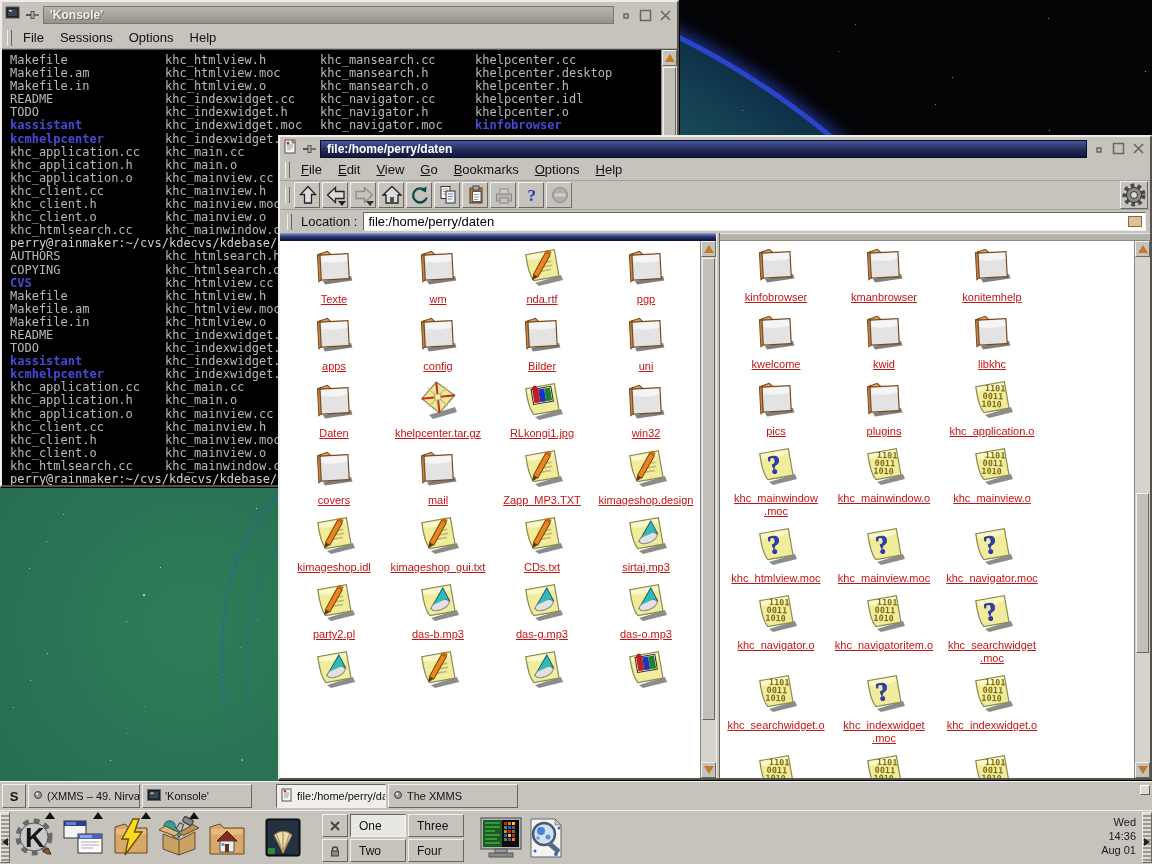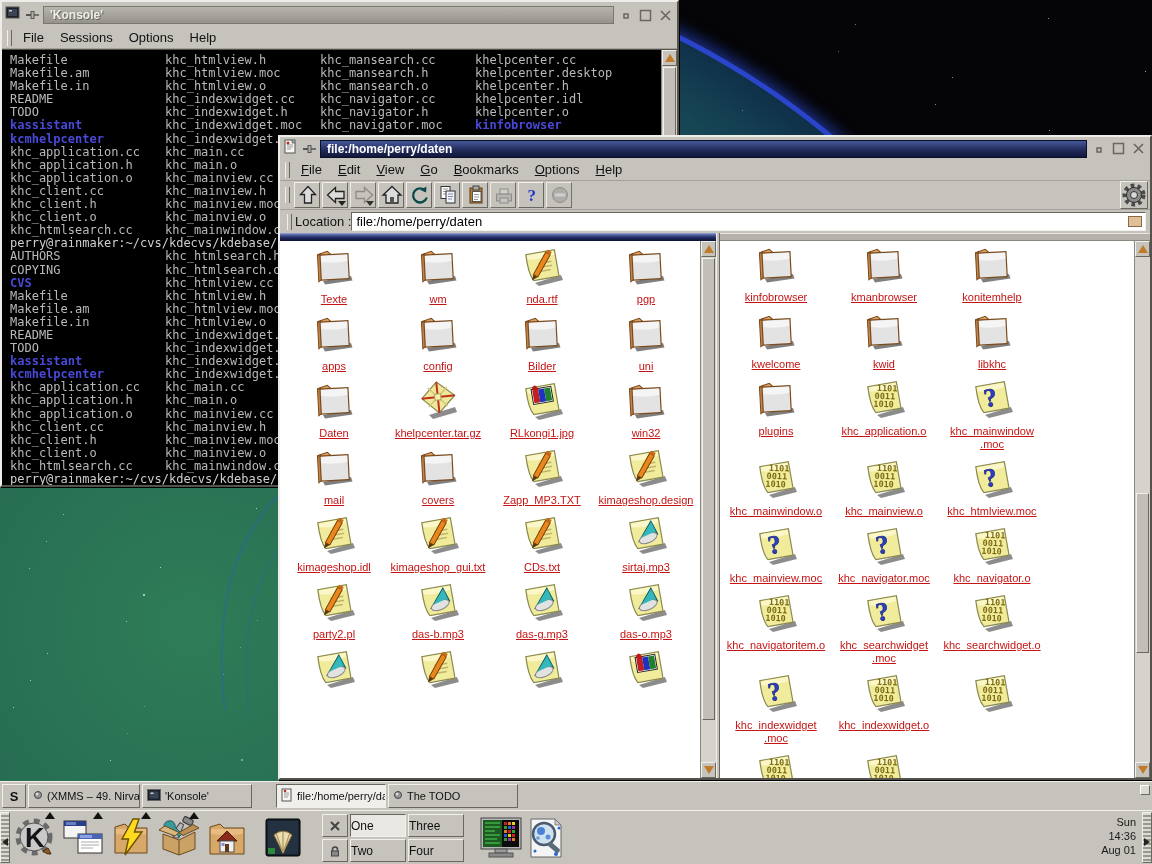--- a/index.html
+++ b/index.html
@@ -45,21 +45,21 @@
 .sb-thumb{position:absolute;left:1px;right:1px;background:#c2bfb9;border:1px solid;border-color:#f2f0ec #6a675f #6a675f #f2f0ec;cursor:pointer}
 
 
 #kfm{left:278px;top:135px;width:874px;height:645px;z-index:20;display:flex;flex-direction:column}
 #kfm .titlebar{height:22px}
 .toolbar{display:flex;align-items:center;height:29px;padding:1px 2px;border-bottom:1px solid #a5a29c}
 .tbtn{width:26px;height:26px;margin:0 1px;background:#c6c3bd;border:1px solid;border-color:#f2f0ec #6a675f #6a675f #f2f0ec;display:flex;align-items:center;justify-content:center;position:relative;cursor:pointer}
 .tbtn.disabled{opacity:.9}
 .tb-spacer{flex:1}
 .gearbtn{width:28px;height:28px;background:#c6c3bd;border:1px solid;border-color:#f2f0ec #6a675f #6a675f #f2f0ec;display:flex;align-items:center;justify-content:center;cursor:pointer}
-.locbar{display:flex;align-items:center;height:23px;padding:1px 4px;}
+.locbar{display:flex;align-items:center;height:23px;padding:1px 4px;gap:6px}
 .loc-label{font-size:13px;color:#111;white-space:nowrap}
 .loc-input{flex:1;height:19px;background:#fff;border:1px solid;border-color:#6a675f #f2f0ec #f2f0ec #6a675f;font-size:13px;font-family:"Liberation Sans",sans-serif;padding:0 22px 0 4px;color:#000}
 .loc-clear{position:absolute;right:8px;width:14px;height:11px;background:#e0c09a;border:1px solid #8a6a40}
 #kfm-content{position:relative;flex:1;overflow:hidden}
 .pane{position:absolute;top:0;bottom:0;background:#fff;overflow:hidden}
 .view-strip{position:absolute;left:0;right:0;top:0;height:8px}
 .strip-active{background:linear-gradient(180deg,#6a7ab8 0%,#25306a 45%,#0a1030 100%);border-top:1px solid #8a9ad0}
 .strip-inactive{background:#b5b2ac;border-top:1px solid #e8e6e2;border-bottom:1px solid #8a8780}
 .icons-area{position:absolute;left:0;top:8px;right:16px;bottom:0;overflow:hidden;display:flex;flex-wrap:wrap;align-content:flex-start;padding:2px 0 0 2px}
 .pane-sb{top:8px}
@@ -83,21 +83,21 @@
 .hs-arrow{position:absolute;top:50%;left:1px;width:0;height:0;border-top:4px solid transparent;border-bottom:4px solid transparent}
 .hs-arrow.l{border-right:6px solid #222}
 .hs-arrow.r{border-left:6px solid #222}
 #launchers{position:absolute;left:13px;top:4px;display:flex;gap:4px}
 .plauncher{position:relative;width:44px;height:46px;cursor:pointer}
 .plauncher.gap{margin-left:8px}
 .p-arrow{position:absolute;top:-3px;right:2px;width:0;height:0;border-left:5px solid transparent;border-right:5px solid transparent;border-bottom:7px solid #111}
 #pager{position:absolute;left:322px;top:3px;display:flex;gap:2px}
 .pg-col{display:flex;flex-direction:column;gap:2px}
 .pg-mini{width:26px;height:23px;background:#c6c3bd;border:1px solid;border-color:#f2f0ec #6a675f #6a675f #f2f0ec;display:flex;align-items:center;justify-content:center;cursor:pointer}
-.pg-desk{width:56px;height:23px;background:#c6c3bd;border:1px solid;border-color:#f2f0ec #6a675f #6a675f #f2f0ec;font-size:12px;color:#111;display:flex;align-items:center;justify-content:flex-start;cursor:pointer}
+.pg-desk{width:56px;height:23px;background:#c6c3bd;border:1px solid;border-color:#f2f0ec #6a675f #6a675f #f2f0ec;font-size:12px;color:#111;display:flex;align-items:center;justify-content:flex-start;padding-left:8px;cursor:pointer}
 .pg-desk.active{background:#e9e7e2;border-color:#6a675f #f2f0ec #f2f0ec #6a675f}
 #sysmon,#kmag{position:absolute;top:4px;cursor:pointer}
 #clock{position:absolute;right:16px;top:4px;text-align:right;font-size:11px;line-height:14px;color:#1a1a1a}
 </style>
 </head>
 <body>
 
 <div id="screen">
   <div id="desktop-bg">
     <div id="planet"></div>
@@ -599,33 +599,33 @@
             <div class="icell">
               <div><svg width="46" height="46">
                   <path d="M12 38 L40 33 L41.5 37.5 L14 41.5 Z" fill="rgba(0,0,0,0.5)"></path>
                   <g transform="rotate(-3 22 22)">
                     <path d="M7 11 L17 8 L21 12 L7 14 Z" fill="#e0a060" stroke="#7a4a1c"></path>
                     <path d="M7 12 L10 10 L10 36 L7 38 Z" fill="#c8854a" stroke="#7a4a1c"></path>
                     <rect x="9.5" y="11.5" width="28" height="25" fill="#e3e3e3" stroke="#7a4a1c" stroke-width="1.2"></rect>
                     <path d="M10.5 12.5 h26 v6 q-13 2.5 -26 0 z" fill="#f5f5f5"></path>
                   </g>
                 </svg></div>
+              <div class="ilabel">covers</div>
+            </div>
+            <div class="icell">
+              <div><svg width="46" height="46">
+                  <path d="M12 38 L40 33 L41.5 37.5 L14 41.5 Z" fill="rgba(0,0,0,0.5)"></path>
+                  <g transform="rotate(-3 22 22)">
+                    <path d="M7 11 L17 8 L21 12 L7 14 Z" fill="#e0a060" stroke="#7a4a1c"></path>
+                    <path d="M7 12 L10 10 L10 36 L7 38 Z" fill="#c8854a" stroke="#7a4a1c"></path>
+                    <rect x="9.5" y="11.5" width="28" height="25" fill="#e3e3e3" stroke="#7a4a1c" stroke-width="1.2"></rect>
+                    <path d="M10.5 12.5 h26 v6 q-13 2.5 -26 0 z" fill="#f5f5f5"></path>
+                  </g>
+                </svg></div>
               <div class="ilabel">mail</div>
-            </div>
-            <div class="icell">
-              <div><svg width="46" height="46">
-                  <path d="M12 38 L40 33 L41.5 37.5 L14 41.5 Z" fill="rgba(0,0,0,0.5)"></path>
-                  <g transform="rotate(-3 22 22)">
-                    <path d="M7 11 L17 8 L21 12 L7 14 Z" fill="#e0a060" stroke="#7a4a1c"></path>
-                    <path d="M7 12 L10 10 L10 36 L7 38 Z" fill="#c8854a" stroke="#7a4a1c"></path>
-                    <rect x="9.5" y="11.5" width="28" height="25" fill="#e3e3e3" stroke="#7a4a1c" stroke-width="1.2"></rect>
-                    <path d="M10.5 12.5 h26 v6 q-13 2.5 -26 0 z" fill="#f5f5f5"></path>
-                  </g>
-                </svg></div>
-              <div class="ilabel">covers</div>
             </div>
             <div class="icell">
               <div><svg width="46" height="46">
                   <path d="M16 40 L42 32 L44 37 L20 43 Z" fill="rgba(0,0,0,0.45)"></path>
                   <g transform="rotate(-10 23 23)">
                     <path d="M9 9 Q8 29 12.5 36 L38 36 L38 9 Z" fill="#f1eb9c" stroke="#8a8a50" stroke-width="1.2"></path>
                     <path d="M10 10 L37 10 L37 14 Q23 17 10 14 Z" fill="#fbf7c8"></path>
                     <path d="M20 20 H33 M19 24 H33 M18 28 H31" stroke="#c0b468" stroke-width="1.5"></path>
                     <path d="M13 30 L29 10 L33 13.5 L17 33 Z" fill="#e8871e" stroke="#7a3a00"></path>
                     <path d="M13 30 L17 33 L10.5 35.5 Z" fill="#5a3a10"></path>
@@ -886,20 +886,32 @@
               <div><svg width="46" height="46">
                   <path d="M12 38 L40 33 L41.5 37.5 L14 41.5 Z" fill="rgba(0,0,0,0.5)"></path>
                   <g transform="rotate(-3 22 22)">
                     <path d="M7 11 L17 8 L21 12 L7 14 Z" fill="#e0a060" stroke="#7a4a1c"></path>
                     <path d="M7 12 L10 10 L10 36 L7 38 Z" fill="#c8854a" stroke="#7a4a1c"></path>
                     <rect x="9.5" y="11.5" width="28" height="25" fill="#e3e3e3" stroke="#7a4a1c" stroke-width="1.2"></rect>
                     <path d="M10.5 12.5 h26 v6 q-13 2.5 -26 0 z" fill="#f5f5f5"></path>
                   </g>
                 </svg></div>
               <div class="ilabel">libkhc</div>
+            </div>
+            <div class="icell">
+              <div><svg width="46" height="46">
+                  <path d="M12 38 L40 33 L41.5 37.5 L14 41.5 Z" fill="rgba(0,0,0,0.5)"></path>
+                  <g transform="rotate(-3 22 22)">
+                    <path d="M7 11 L17 8 L21 12 L7 14 Z" fill="#e0a060" stroke="#7a4a1c"></path>
+                    <path d="M7 12 L10 10 L10 36 L7 38 Z" fill="#c8854a" stroke="#7a4a1c"></path>
+                    <rect x="9.5" y="11.5" width="28" height="25" fill="#e3e3e3" stroke="#7a4a1c" stroke-width="1.2"></rect>
+                    <path d="M10.5 12.5 h26 v6 q-13 2.5 -26 0 z" fill="#f5f5f5"></path>
+                  </g>
+                </svg></div>
+              <div class="ilabel">pics</div>
             </div>
             <div class="icell">
               <div><svg width="46" height="46">
                   <path d="M12 38 L40 33 L41.5 37.5 L14 41.5 Z" fill="rgba(0,0,0,0.5)"></path>
                   <g transform="rotate(-3 22 22)">
                     <path d="M7 11 L17 8 L21 12 L7 14 Z" fill="#e0a060" stroke="#7a4a1c"></path>
                     <path d="M7 12 L10 10 L10 36 L7 38 Z" fill="#c8854a" stroke="#7a4a1c"></path>
                     <rect x="9.5" y="11.5" width="28" height="25" fill="#e3e3e3" stroke="#7a4a1c" stroke-width="1.2"></rect>
                     <path d="M10.5 12.5 h26 v6 q-13 2.5 -26 0 z" fill="#f5f5f5"></path>
                   </g>
@@ -1159,21 +1171,21 @@
               <path d="M3 5h5M3 7h5M3 9h4" stroke="#999" stroke-width="1"></path>
               <circle cx="4" cy="3" r="1.3" fill="#c03020"></circle>
             </svg></span>
           <span>file:/home/perry/daten</span>
         </div>
         <div class="tk-btn" style="width: 130px;">
           <span><svg width="10" height="10">
               <circle cx="5" cy="5" r="3.5" fill="#9a9a9a" stroke="#444"></circle>
               <circle cx="4" cy="4" r="1.2" fill="#e8e8e8"></circle>
             </svg></span>
-          <span>The TODO</span>
+          <span>The XMMS</span>
         </div>
       </div>
     <div class="tk-endbox"></div>
   </div>
 
   <div id="panel">
     <div class="hide-strip left">
         <div class="hs-arrow l"></div>
       </div>
     <div id="launchers">
@@ -1280,21 +1292,21 @@
           <circle cx="18" cy="16" r="4" fill="#2a6ad0" opacity=".8"></circle>
           <circle cx="25" cy="22" r="2.5" fill="#2a6ad0" opacity=".7"></circle>
           <circle cx="15" cy="23" r="1.8" fill="#2a6ad0" opacity=".6"></circle>
           <rect x="27" y="26" width="14" height="5" rx="2" fill="#5a6a7a" transform="rotate(40 27 26)"></rect>
           <circle cx="36" cy="13" r="1.5" fill="#2a6ad0"></circle>
           <circle cx="12" cy="36" r="1.5" fill="#2a6ad0"></circle>
           <circle cx="33" cy="39" r="2" fill="#2a6ad0"></circle>
         </svg>
     </div>
     <div id="clock">
-      <div>Sun</div>
+      <div>Wed</div>
       <div>14:36</div>
       <div>Aug 01</div>
     </div>
     <div class="hide-strip right">
         <div class="hs-arrow r"></div>
       </div>
   </div>
 </div>
 
 </body></html>

